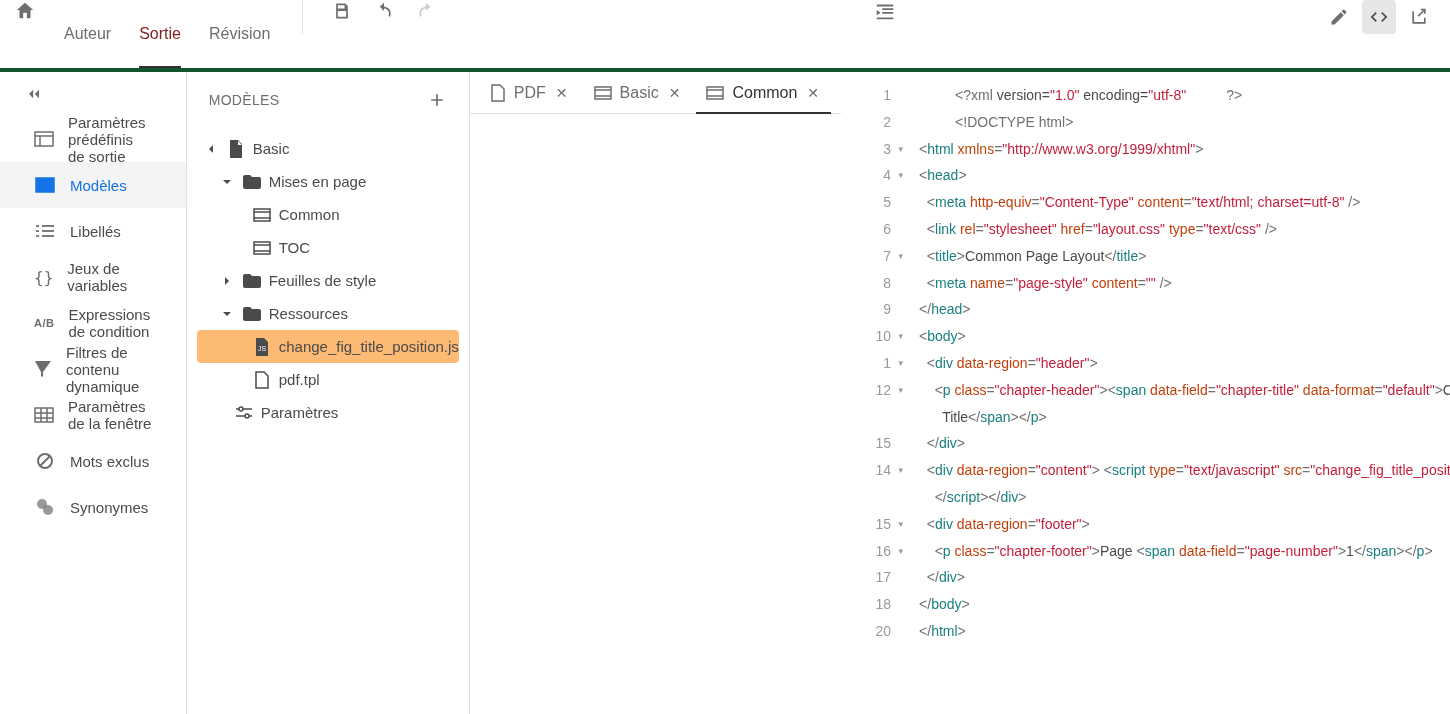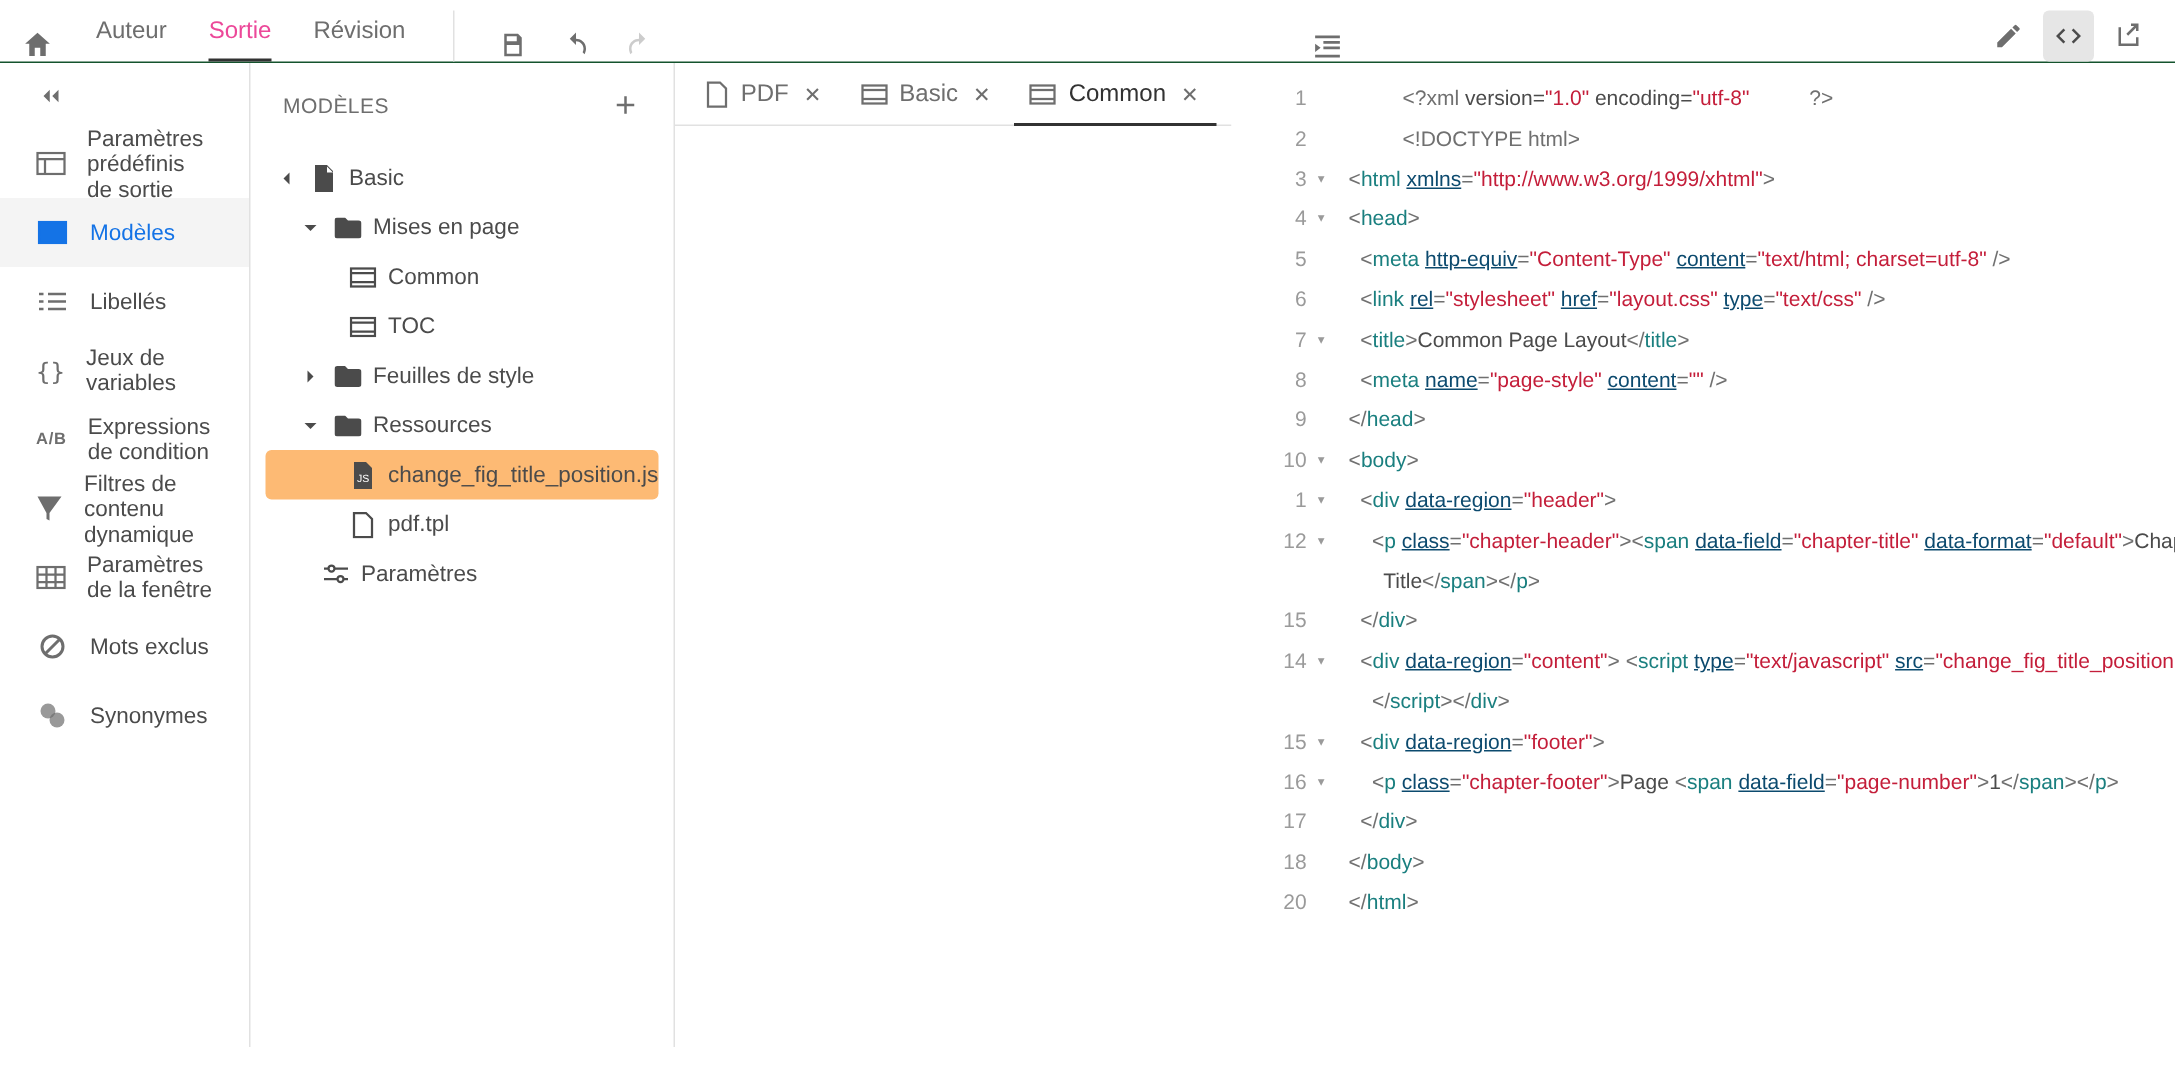--- a/index.html
+++ b/index.html
@@ -1,36 +1,36 @@
 <!DOCTYPE html>
 <html><head>
 <meta charset="utf-8">
 <style>
 * { margin:0; padding:0; box-sizing:border-box; font-family:"Segoe UI",Arial,sans-serif; }
 body { background:#fff; color:#4b4b4b; font-size:14px; width:1450px; height:714px; overflow:hidden; }
-.topbar { height:42px; border-bottom:1px solid #14532d; display:flex; align-items:flex-end; padding:0 14px; }
+.topbar { height:72px; border-bottom:4px solid #14532d; display:flex; align-items:flex-start; padding:0 14px; }
 .topbar .home { width:22px; height:22px; margin-right:14px; }
 .topbar .tabs { display:flex; align-items:center; height:100%; }
 .topbar .tab { padding:0 14px; height:100%; display:flex; align-items:center; font-size:16px; color:#6e6e6e; cursor:pointer; position:relative; }
-.topbar .tab.active { color:#ec4899; }
+.topbar .tab.active { color:#7f1d1d; }
 .topbar .tab.active::after { content:""; position:absolute; bottom:0; left:14px; right:14px; height:2px; background:#323232; }
 .vsep { width:1px; height:34px; background:#e1e1e1; margin:0 18px; }
 .topbar .tbtn { width:22px; height:22px; margin:0 10px; cursor:pointer; display:flex; align-items:center; justify-content:center; }
 .disabled { opacity:.35; }
 .spacer { flex:1; }
 .right-actions { display:flex; align-items:center; gap:6px; }
 .right-actions .btn { width:34px; height:34px; display:flex; align-items:center; justify-content:center; border-radius:4px; cursor:pointer; }
 .right-actions .btn.active { background:#e6e6e6; }
 
 .main { display:flex; height:calc(100% - 58px); }
 
 
 .leftnav { width:257px; border-right:1px solid #e1e1e1; display:flex; flex-direction:column; }
 .leftnav .collapse { height:44px; display:flex; align-items:center; padding:0 24px; }
-.leftnav .item { height:46px; display:flex; align-items:center; padding:0 24px; gap:14px; font-size:15px; color:#4b4b4b; cursor:pointer; }
+.leftnav .item { height:46px; display:flex; align-items:center; padding:0 34px; gap:14px; font-size:15px; color:#4b4b4b; cursor:pointer; }
 .leftnav .item.active { background:#f4f4f4; color:#1473e6; }
 .leftnav .item .ico { width:22px; display:flex; align-items:center; justify-content:center; }
 .leftnav .item.active .ico svg { fill:#1473e6; stroke:#1473e6; }
 .ab { font-size:11px; font-weight:600; color:#6e6e6e; letter-spacing:.5px; }
 
 
 .treepanel { width:326px; border-right:1px solid #e1e1e1; display:flex; flex-direction:column; }
 .treepanel .hdr { height:56px; display:flex; align-items:center; justify-content:space-between; padding:0 22px; }
 .treepanel .hdr .title { font-size:14px; color:#6e6e6e; letter-spacing:.3px; }
 .tree { padding:4px 10px; }
@@ -47,21 +47,21 @@
 .etab.active { color:#323232; }
 .etab.active::after { content:""; position:absolute; bottom:-1px; left:0; right:0; height:2px; background:#323232; }
 .etab .close { font-size:14px; color:#6e6e6e; padding:0 2px; }
 .code { flex:1; display:flex; font-family:"Consolas","Courier New",monospace; font-size:14px; line-height:26.8px; background:#fff; overflow:hidden;}
 .gutter { width:60px; text-align:right; color:#9a9a9a; padding:10px 10px 0 0; user-select:none; }
 .gutter div { position:relative; }
 .gutter .fold::after { content:"▾"; position:absolute; right:-12px; font-size:9px; color:#9a9a9a; }
 .src { flex:1; padding:10px 0 0 18px; white-space:pre; color:#4b4b4b; }
 .t-punc { color:#707070; }
 .t-tag { color:#1a7f7f; }
-.t-attr { color:#0c4a6e;text-decoration:underline; }
+.t-attr { color:#c2410c; }
 .t-str { color:#c41e3a; }
 .t-txt { color:#4b4b4b; }
 .pi { color:#707070;margin-left:36px; }
 
 svg { display:block; }
 </style>
 </head>
 <body>
 
 <div class="topbar">

